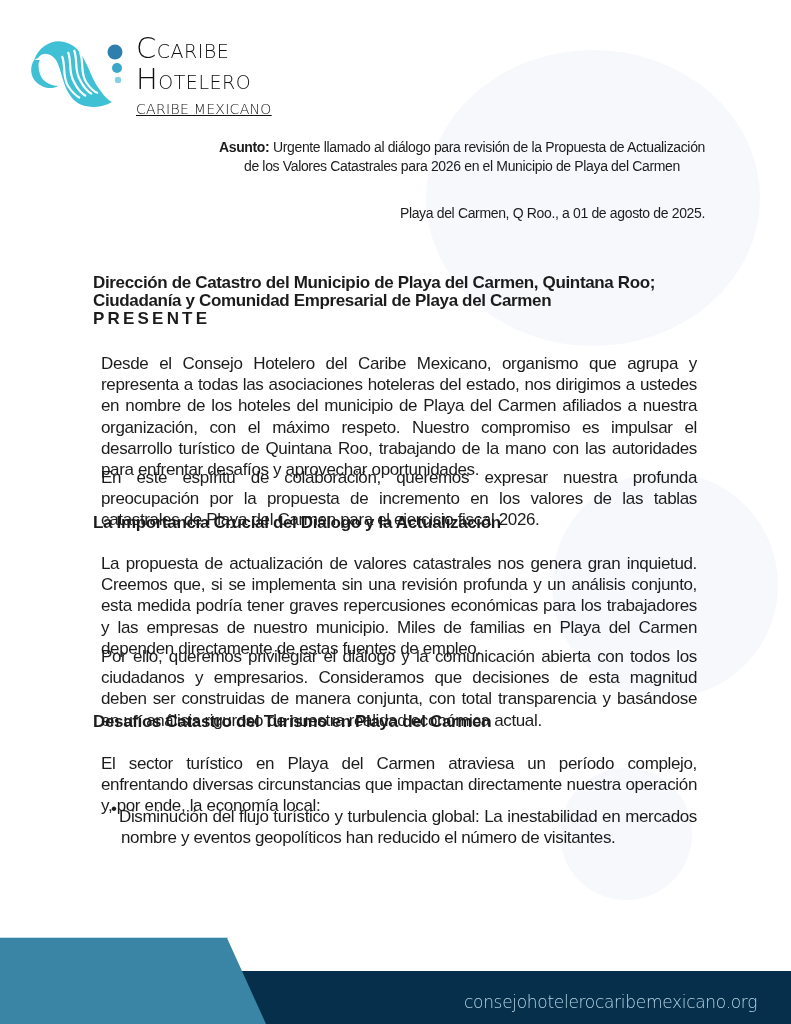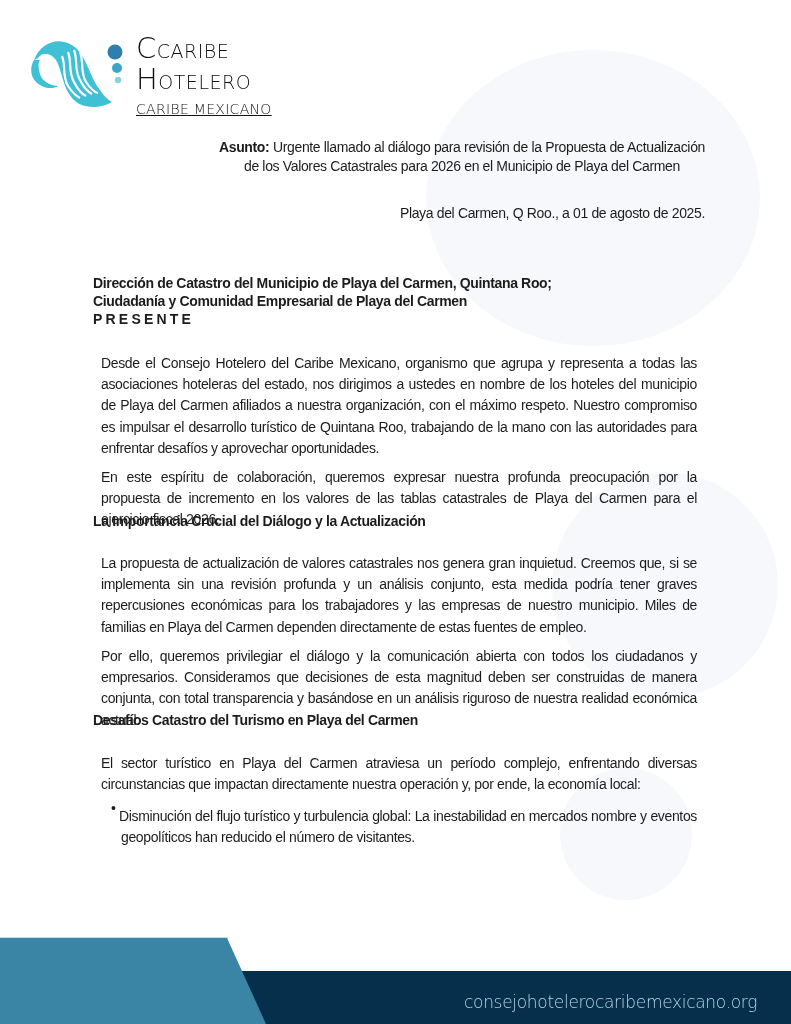--- a/index.html
+++ b/index.html
@@ -16,21 +16,21 @@
 
   .logo { position: absolute; left: 28px; top: 30px; width: 250px; height: 85px; z-index: 2; }
   .logo-mark { position: absolute; left: 0; top: 0; width: 105px; height: 85px; }
   .logo-text { position: absolute; left: 108px; top: 4px; font-family: "DejaVu Sans", sans-serif; font-weight: 300; color: #111; line-height: 1; }
   .logo-line1, .logo-line2 { font-size: 19px; letter-spacing: 0.5px; display: block; white-space: nowrap; }
   .logo-line1 .cap, .logo-line2 .cap { font-size: 29px; }
   .logo-line1 { margin-top: 0; }
   .logo-line2 { margin-top: 2px; }
   .logo-line3 { font-size: 14px; letter-spacing: 0.3px; display: block; margin-top: 8px; white-space: nowrap; text-decoration: underline; }
 
-  .content { position: absolute; left: 93px; width: 612px; z-index: 2; font-size: 14px; letter-spacing: -0.35px; }
+  .content { position: absolute; left: 93px; width: 612px; z-index: 2; font-size: 17px; letter-spacing: -0.35px; }
   .asunto { position: absolute; right: 86px; top: 138px; text-align: center; font-size: 14px; letter-spacing: -0.35px; line-height: 19px; z-index: 2; }
   .asunto b { font-weight: bold; }
   .date { position: absolute; right: 86px; top: 205px; font-size: 14px; letter-spacing: -0.35px; z-index: 2; }
 
   .recipients { top: 274px; font-weight: bold; line-height: 18px; }
   .presente { letter-spacing: 3.2px; }
 
   p.para { margin: 8px; text-align: justify; line-height: 21.2px; }
   .p1 { position: absolute; top: 345px; }
   .p2 { position: absolute; top: 459px; }

